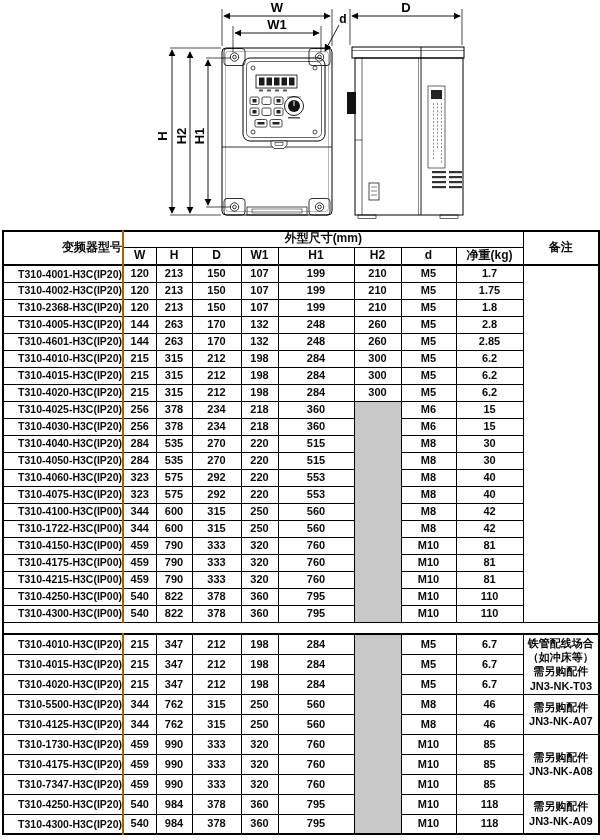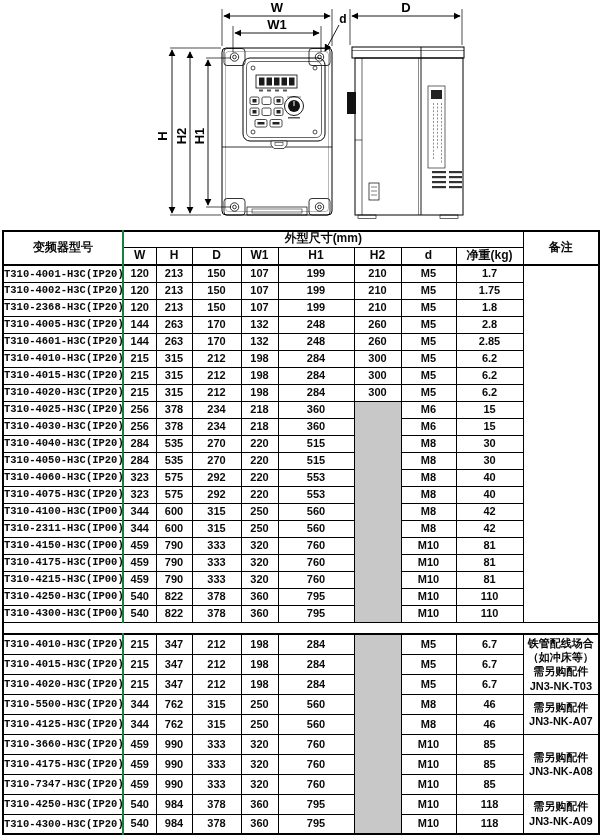--- a/index.html
+++ b/index.html
@@ -17,22 +17,22 @@
     border:2px solid #000;
     font-size:11px;font-weight:bold;color:#0a0a0a;
   }
   .spec th,.spec td{
     border:1px solid #000;text-align:center;vertical-align:middle;
     padding:0;overflow:hidden;white-space:nowrap;line-height:1.15;
   }
   .spec thead th{font-size:12px;}
   .spec thead tr.h1{height:16px;}
   .spec thead tr.h2{height:18px;}
-  .spec th.model-h,.spec td.model-cell{border-right:2px solid #15803d;}
-  .spec td.model-cell{font-size:10.5px;font-family:Liberation Mono, monospace;}
+  .spec th.model-h,.spec td.model-cell{border-right:2px solid #a16207;text-align:right;}
+  .spec td.model-cell{font-size:10.5px;}
   .spec tbody tr.s1{height:17px;}
   .spec tbody tr.s2{height:20px;}
   .spec tbody tr.sep{height:12px;}
   .spec tr.sep td{border-left:none;border-right:none;}
   .spec tbody tr:first-child td{border-top:2px solid #000;}
   .spec td.g{background:#c8c8c8;border-top:none;border-bottom:none;}
   .spec tr.section-start td{border-top:2px solid #000;}
   .spec td.remark{font-size:11px;white-space:normal;line-height:1.3;padding:0 2px;}
   .spec td.remark-empty{background:#fff;}
 </style>
@@ -393,21 +393,21 @@
         <td>344</td>
         <td>600</td>
         <td>315</td>
         <td>250</td>
         <td>560</td>
         <td class="g"></td>
         <td>M8</td>
         <td>42</td>
       </tr>
       <tr class="s1">
-        <td class="model-cell">T310-2311-H3C(IP00)</td>
+        <td class="model-cell">T310-1722-H3C(IP00)</td>
         <td>344</td>
         <td>600</td>
         <td>315</td>
         <td>250</td>
         <td>560</td>
         <td class="g"></td>
         <td>M8</td>
         <td>42</td>
       </tr>
       <tr class="s1">
@@ -519,21 +519,21 @@
         <td>344</td>
         <td>762</td>
         <td>315</td>
         <td>250</td>
         <td>560</td>
         <td class="g"></td>
         <td>M8</td>
         <td>46</td>
       </tr>
       <tr class="s2">
-        <td class="model-cell">T310-3660-H3C(IP20)</td>
+        <td class="model-cell">T310-1730-H3C(IP20)</td>
         <td>459</td>
         <td>990</td>
         <td>333</td>
         <td>320</td>
         <td>760</td>
         <td class="g"></td>
         <td>M10</td>
         <td>85</td>
         <td rowspan="3" class="remark">需另购配件<br>JN3-NK-A08</td>
       </tr>

